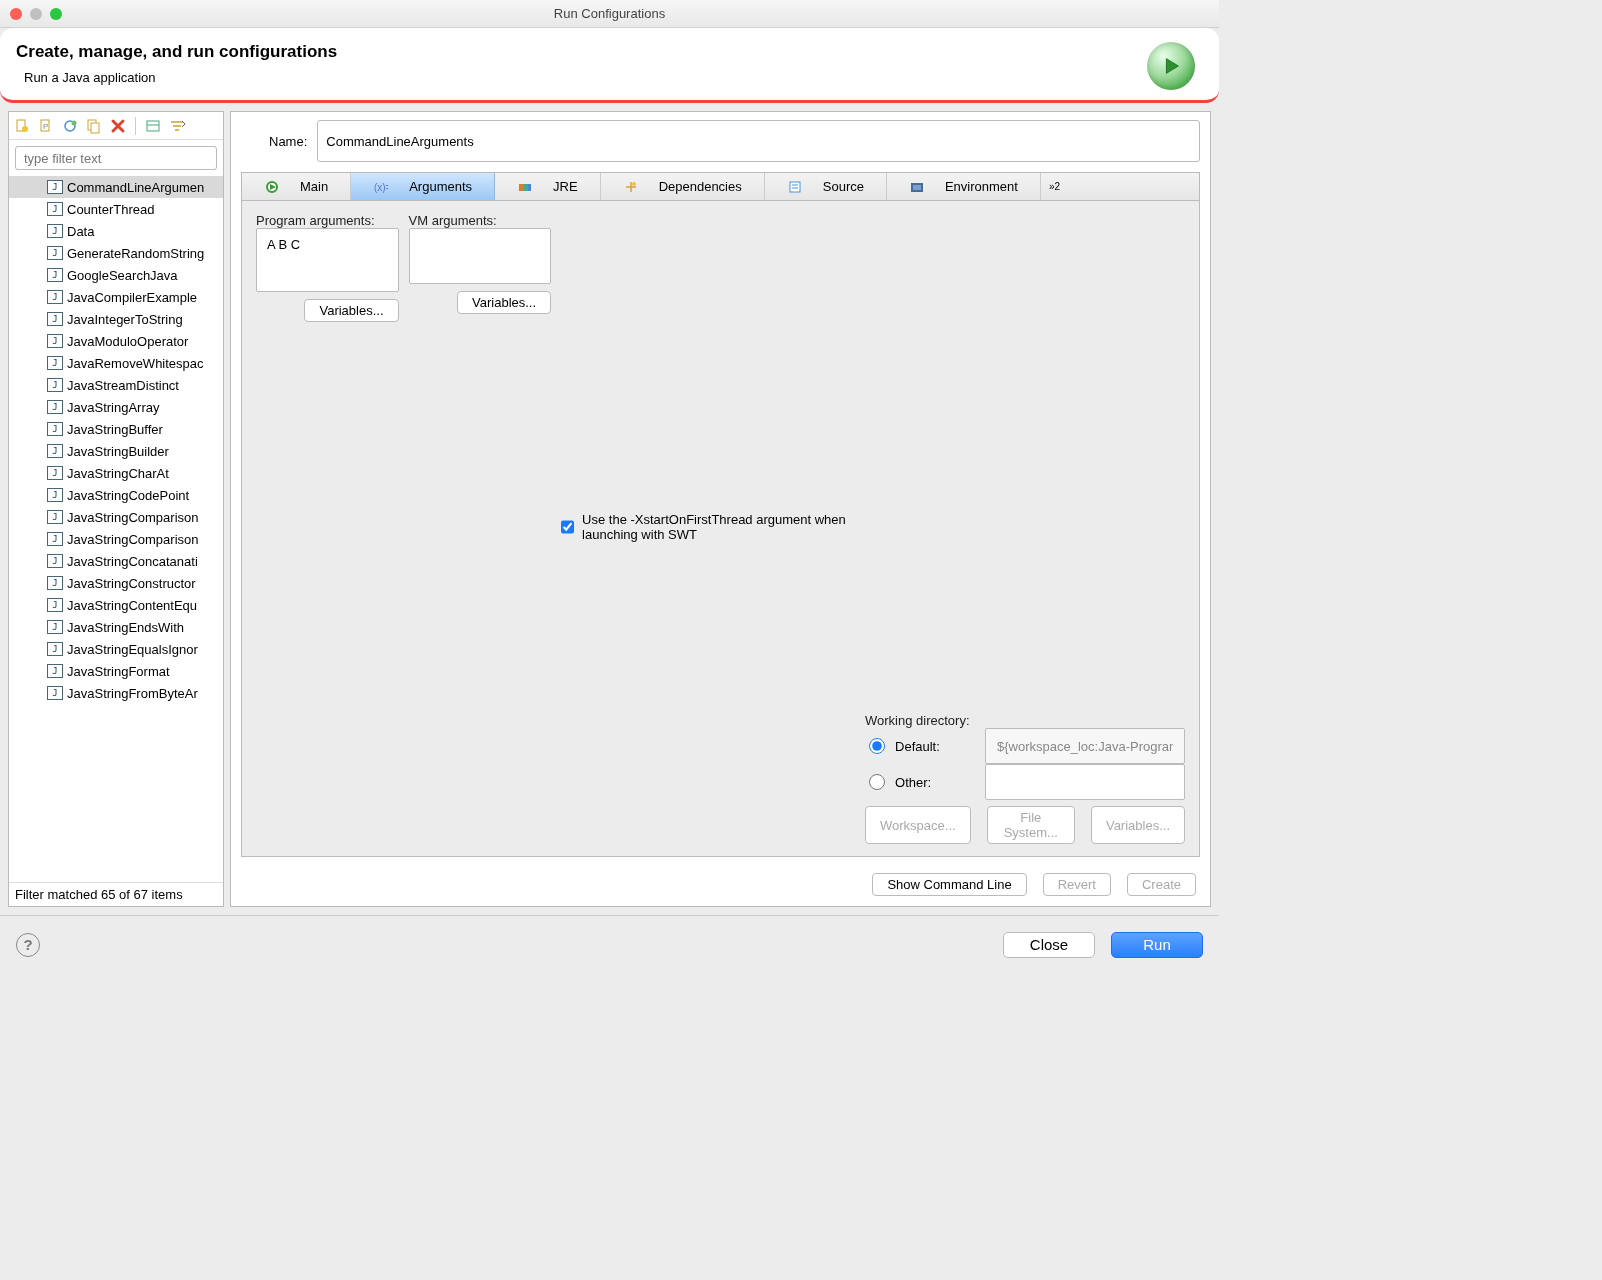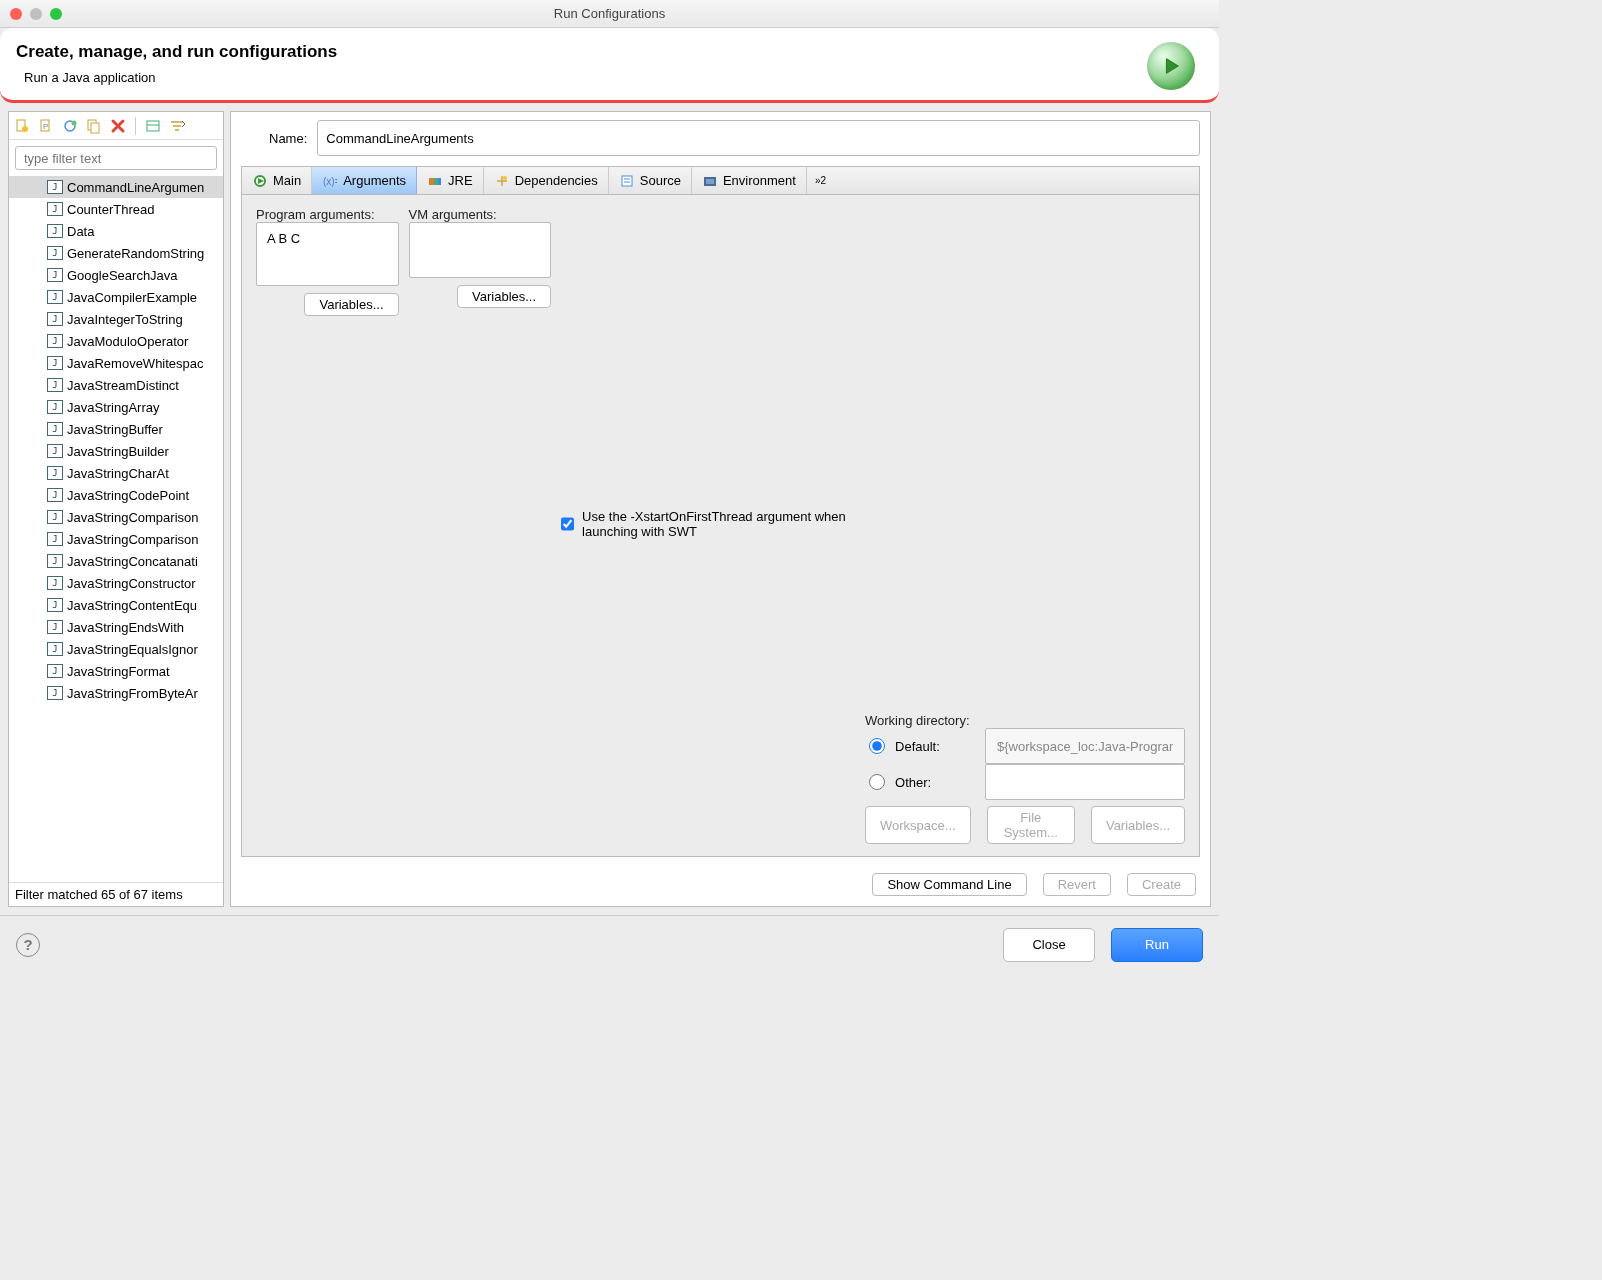--- a/index.html
+++ b/index.html
@@ -117,33 +117,33 @@
   background: #fff;
   border: 1px solid #bbb;
   display: flex;
   flex-direction: column;
   padding: 8px 10px;
   min-width: 0;
 }
 .name-row { display: flex; align-items: center; gap: 10px; margin-bottom: 10px; margin-left: 28px; }
 .name-row label { font-size: 13px; }
 .name-input {
-  flex: 1; height: 36px; border: 1px solid #bbb; border-radius: 3px;
+  flex: 1; height: 42px; border: 1px solid #bbb; border-radius: 3px;
   padding: 0 8px; font-size: 13px; background: #fff;
 }
 .tabbar {
   display: flex;
   background: linear-gradient(#f3f3f3,#e6e6e6);
   border: 1px solid #bbb;
   border-bottom: none;
   height: 28px;
 }
 .tab {
-  display: flex; align-items: center; gap: 5px;
-  padding: 0 10px; border-right: 1px solid #ccc;
+  display: flex; align-items: center; gap: 20px;
+  padding: 0 22px; border-right: 1px solid #ccc;
   font-size: 13px;
   cursor: default;
 }
 .tab.active {
   background: linear-gradient(#d0e6ff,#9cc8f5);
   border-right: 1px solid #8fb5e0;
 }
 .tab .ti { width: 16px; height: 16px; display: flex; align-items: center; justify-content: center; }
 .tab-more { padding: 0 8px; display: flex; align-items: center; font-size: 12px; }
 .tabcontent {
@@ -196,21 +196,21 @@
   display: flex; align-items: center; justify-content: space-between;
   padding: 0 16px;
 }
 .help-icon {
   width: 24px; height: 24px; border: 1.5px solid #888; border-radius: 50%;
   display: flex; align-items: center; justify-content: center;
   color: #777; font-size: 15px; font-weight: bold;
 }
 .footer-btns { display: flex; gap: 16px; }
 .pbtn {
-  width: 92px; height: 34px; border-radius: 5px; font-size: 13px;
+  width: 92px; height: 26px; border-radius: 5px; font-size: 15px;
   display: flex; align-items: center; justify-content: center;
   border: 1px solid #bbb; background: #fff;
 }
 .pbtn.primary {
   background: linear-gradient(#5aa3ff,#2b7fff);
   border: 1px solid #1f6fe5; color: #fff;
 }
 </style>
 </head>
 <body>

